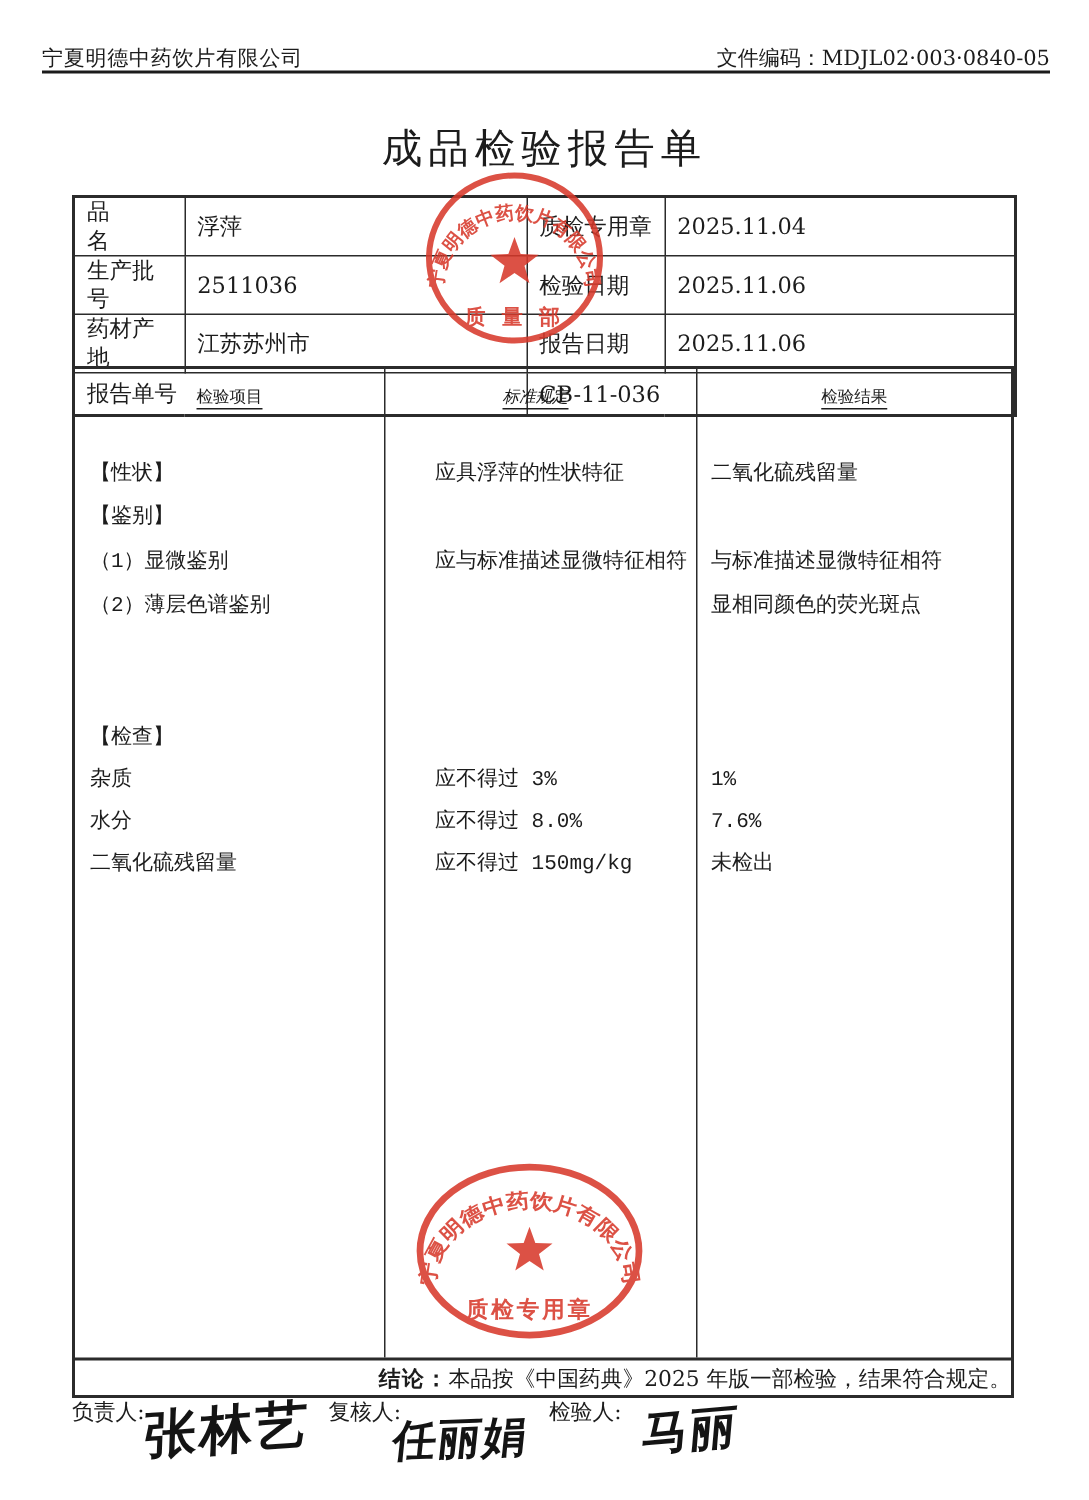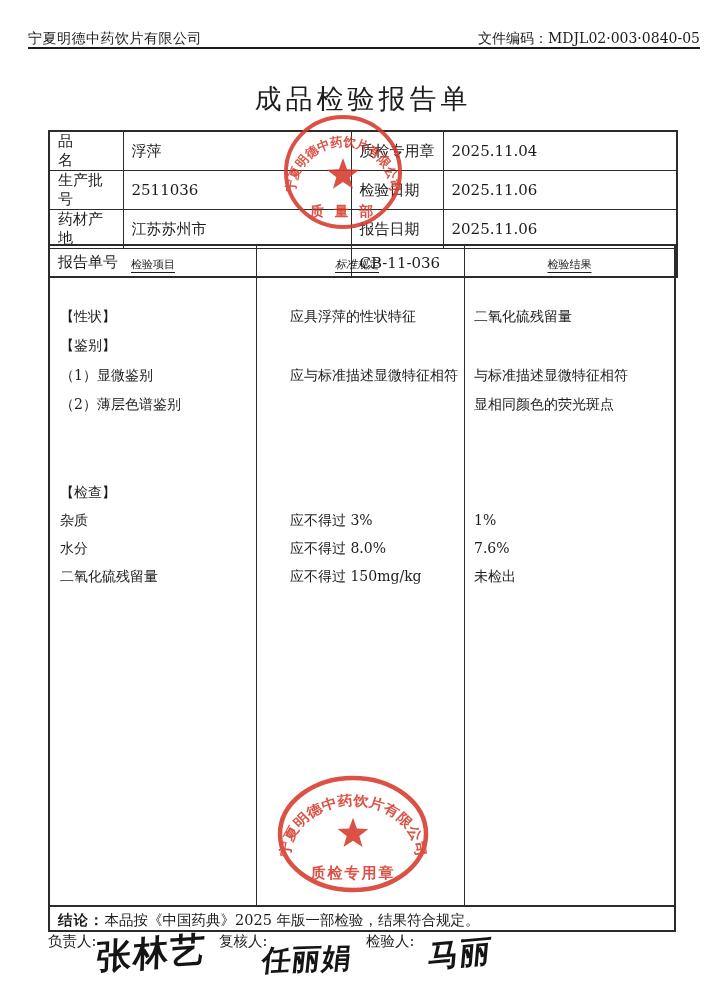--- a/index.html
+++ b/index.html
@@ -25,26 +25,26 @@
 
   
   .main-table { position:absolute; left:48px; top:244px; width:628px; height:688px;
                 border:2px solid #2b2b2b; font-size:14px; }
   .vline { position:absolute; top:0; width:1.5px; height:659px; background:#2b2b2b; }
   .vline.v1 { left:205.5px; } .vline.v2 { left:413.5px; }
   .hline-conclusion { position:absolute; left:0; right:0; top:659px; height:1.5px; background:#2b2b2b; }
   .col-head { position:absolute; top:11px; width:200px; text-align:center;
               text-decoration:underline; text-underline-offset:4px; font-size:11px; }
   .ch1 { left:3px; } .ch2 { left:207px;font-style:italic; } .ch3 { left:415px; width:209px; }
-  .tline { position:absolute; white-space:nowrap; line-height:18px; }
+  .tline { position:absolute; white-space:nowrap; line-height:18px;font-family:Liberation Mono, monospace; }
   .c1 { left:10px; } .c2 { left:216px;margin-left:24px; } .c3 { left:424px; }
   .wrapblock { position:absolute; left:216px; width:206px; white-space:normal;
                line-height:29px; }
   .conclusion { position:absolute; left:0; right:0; top:660.5px; height:27px;
-                line-height:26px; padding-left:8px; font-size:14.5px; white-space:nowrap; }
+                line-height:26px; padding-left:25px; font-size:14.5px; white-space:nowrap;text-align:right; }
   .conclusion b { letter-spacing:1px; }
 
   
   .signoff-label { position:absolute; font-size:14.5px; top:932px; }
   .sl1 { left:48px; } .sl2 { left:219px; } .sl3 { left:366px; }
   .sig { position:absolute; font-weight:700; color:#141414; white-space:nowrap;
          font-family:"DejaVu Serif",serif; }
   .sig1 { left:96px;  top:930px; font-size:35px; transform:rotate(-4deg) skewX(-6deg); letter-spacing:2px; }
   .sig2 { left:262px; top:940px; font-size:29px; transform:rotate(-2deg) skewX(-8deg); letter-spacing:1px; }
   .sig3 { left:428px; top:933px; font-size:31px; transform:rotate(-5deg) skewX(-10deg); letter-spacing:1px; }

